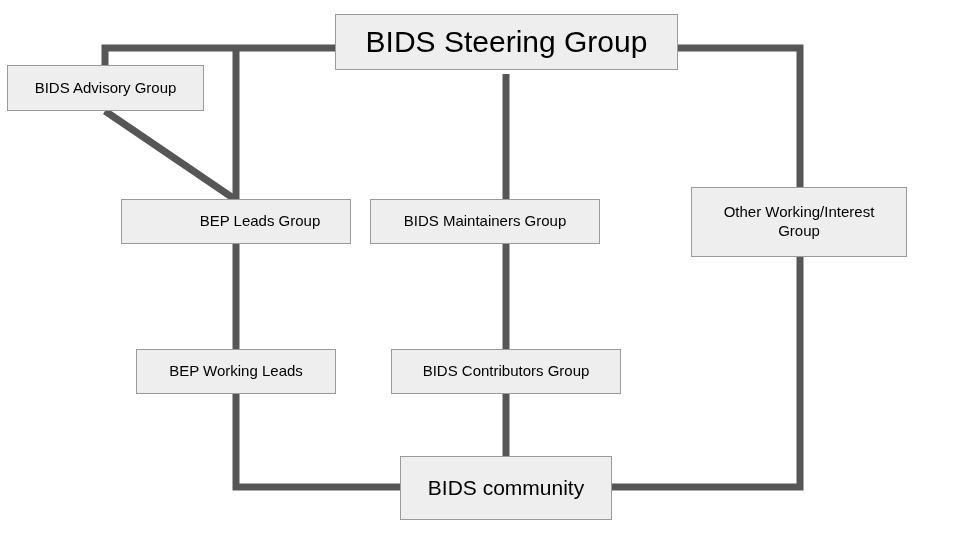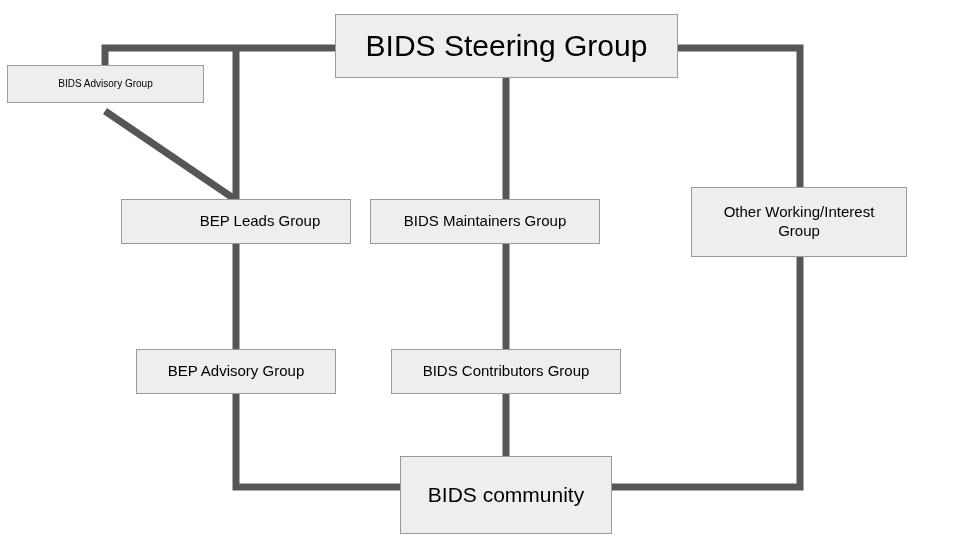--- a/index.html
+++ b/index.html
@@ -40,26 +40,26 @@
     z-index: 2;
   }
   .node-label {
     display: block;
     padding: 0 6px;
     white-space: pre-line;
   }
 
   
   #node-steering {
-    left: 335px; top: 14px; width: 343px; height: 64px;
+    left: 335px; top: 14px; width: 343px; height: 56px;
     font-size: 30px;
   }
   #node-advisory {
-    left: 7px; top: 65px; width: 197px; height: 38px;
-    font-size: 10px;
+    left: 7px; top: 65px; width: 197px; height: 46px;
+    font-size: 15px;
   }
   #node-bep-leads {
     left: 121px; top: 199px; width: 230px; height: 45px;
     font-size: 15px;
     padding-left: 48px;
   }
   #node-maintainers {
     left: 370px; top: 199px; width: 230px; height: 45px;
     font-size: 15px;
   }
@@ -70,21 +70,21 @@
   #node-bep-working {
     left: 136px; top: 349px; width: 200px; height: 45px;
     font-size: 15px;
   }
   #node-contributors {
     left: 391px; top: 349px; width: 230px; height: 45px;
     font-size: 15px;
     text-align: right;
   }
   #node-community {
-    left: 400px; top: 456px; width: 212px; height: 78px;
+    left: 400px; top: 456px; width: 212px; height: 64px;
     font-size: 21px;
   }
 </style>
 </head>
 <body>
 
 <div id="diagram">
 
   <svg id="edge-layer" viewBox="0 0 960 540" width="960" height="540" xmlns="http://www.w3.org/2000/svg">
     <g fill="none" stroke="#565656" stroke-width="7" stroke-linecap="butt" stroke-linejoin="miter">
@@ -123,21 +123,21 @@
   <div class="node" id="node-maintainers">
     <span class="node-label">BIDS Maintainers Group</span>
   </div>
 
   <div class="node" id="node-other-working">
     <span class="node-label">Other Working/Interest
 Group</span>
   </div>
 
   <div class="node" id="node-bep-working">
-    <span class="node-label">BEP Advisory Group</span>
+    <span class="node-label">BEP Working Leads</span>
   </div>
 
   <div class="node" id="node-contributors">
     <span class="node-label">BIDS Contributors Group</span>
   </div>
 
   <div class="node" id="node-community">
     <span class="node-label">BIDS community</span>
   </div>
 

